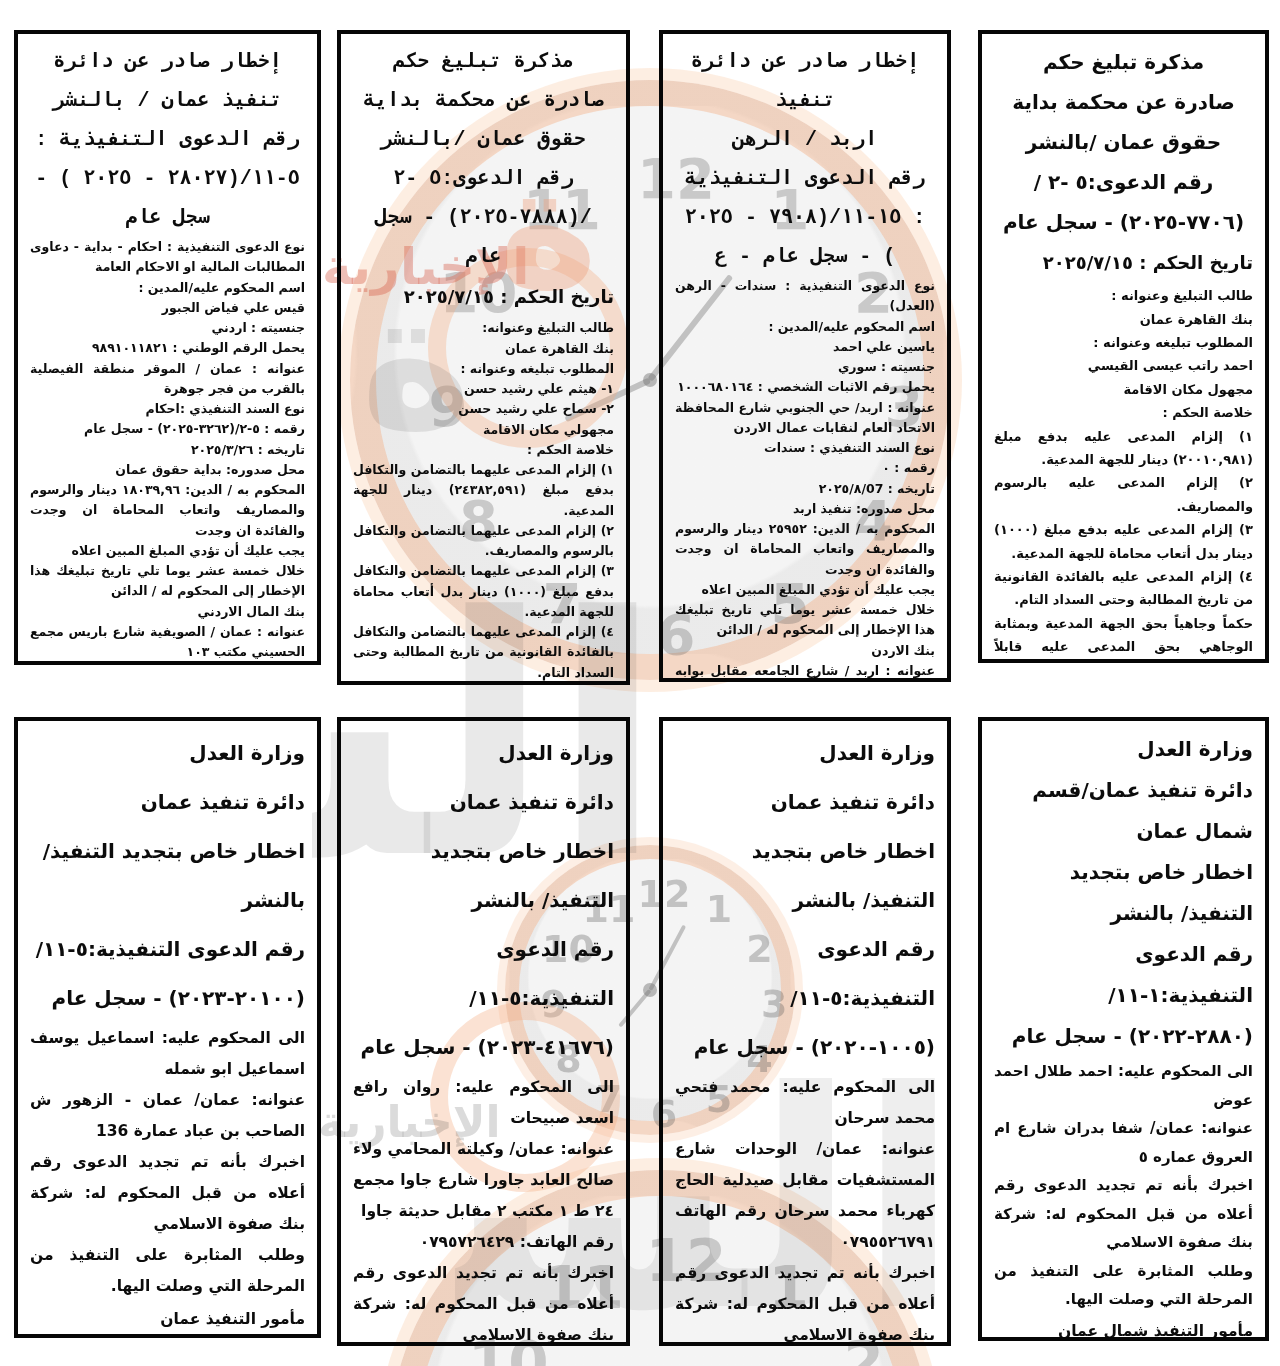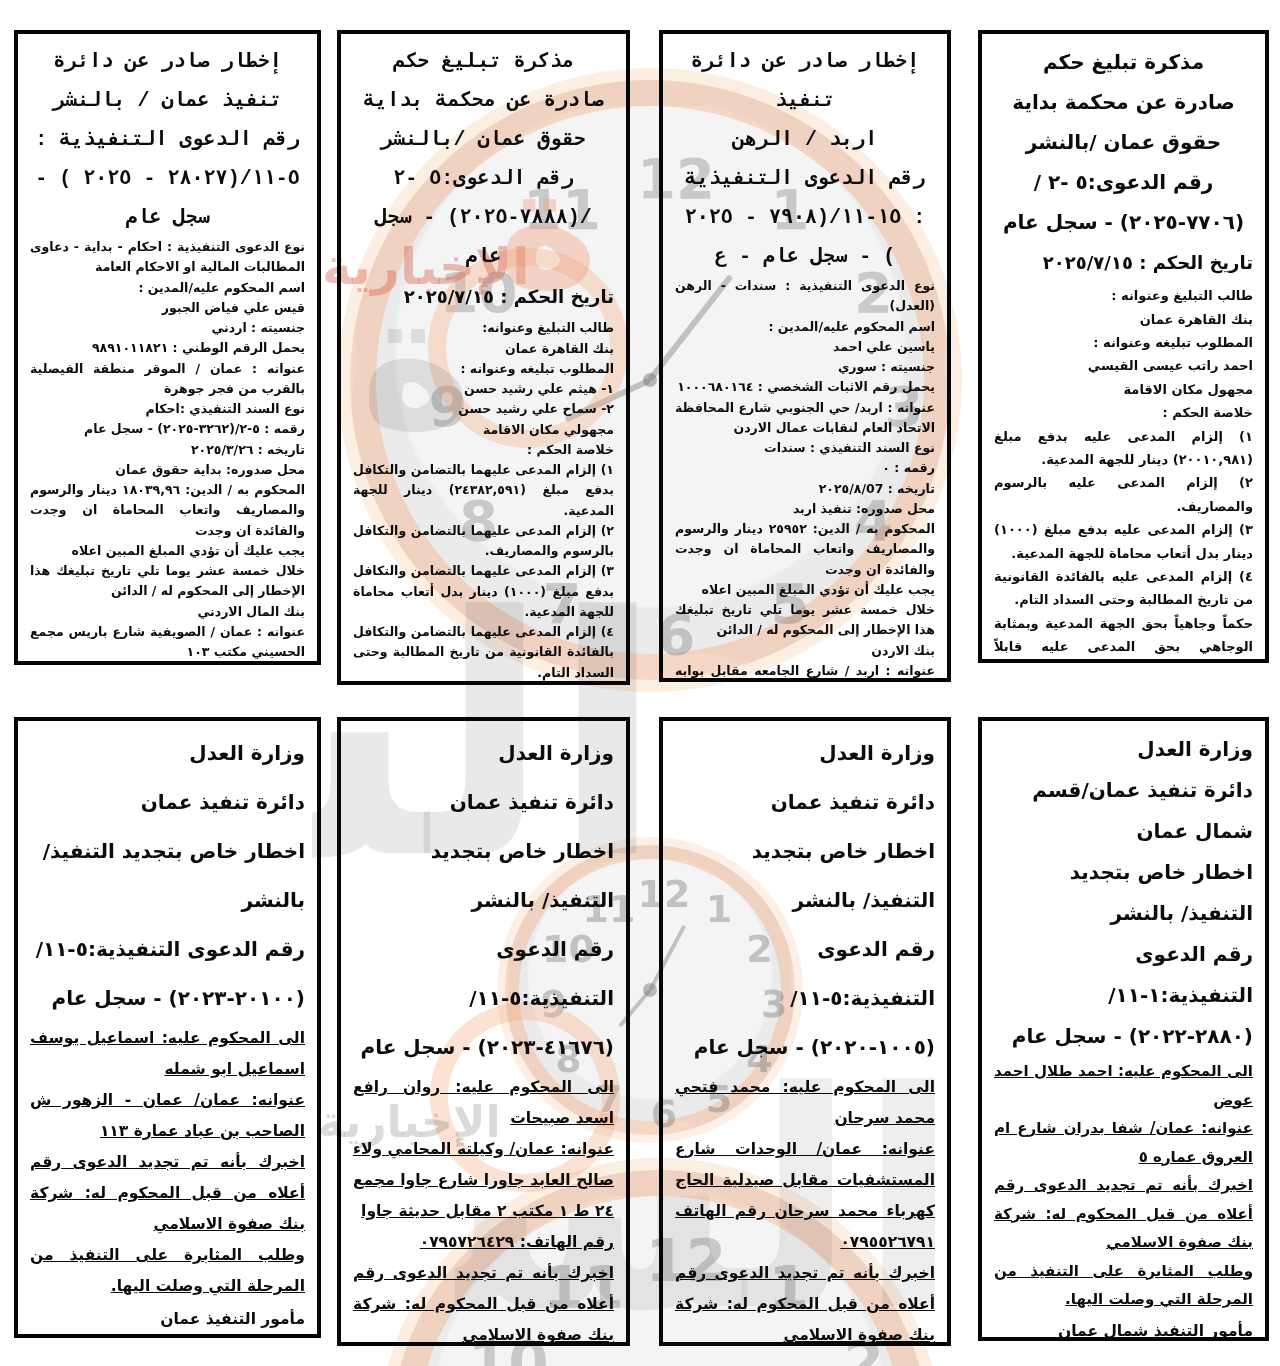--- a/index.html
+++ b/index.html
@@ -44,21 +44,21 @@
   }
   .notice .ln{font-weight:bold; color:#0c0c0c;}
   
   .row-top .ln-title{font-size:20px; line-height:2.0; text-align:center;}
   .row-top .ln-sub{font-size:18px; line-height:2.35; text-align:right;}
   .row-top .ln-body{font-size:13px; line-height:1.8; text-align:justify; text-align-last:right;}
   .dense .ln-title{font-size:20px; line-height:1.95;font-family:Liberation Mono, monospace;}
   .dense .ln-body{font-size:12.5px; line-height:1.62;}
   
   .row-bottom .ln-title{font-size:20px; line-height:2.45; }
-  .row-bottom .ln-body{font-size:15.5px; line-height:2.0; text-align:justify; text-align-last:right;text-decoration:underline;}
+  .row-bottom .ln-body{font-size:15.5px; line-height:2.0; text-align:justify; text-align-last:right;}
   .row-bottom .ln-sig{font-size:15.5px; line-height:2.3; text-align:right;}
   .compact .ln-title{line-height:2.05;}
   .compact .ln-body{font-size:15px; line-height:1.9;}
   
   #n1{left:978px; top:30px;  width:291px; height:633px;}
   #n2{left:659px; top:30px;  width:292px; height:652px;}
   #n3{left:337px; top:30px;  width:293px; height:655px;}
   #n4{left:14px;  top:30px;  width:307px; height:635px;}
   #n5{left:978px; top:717px; width:291px; height:624px;}
   #n6{left:659px; top:717px; width:292px; height:629px;}
@@ -244,20 +244,20 @@
         <div class="ln ln-body">اخبرك بأنه تم تجديد الدعوى رقم أعلاه من قبل المحكوم له: شركة بنك صفوة الاسلامي</div>
       </div>
   </article>
   <article id="n8" class="notice row-bottom">
     <div class="lines">
         <div class="ln ln-title">وزارة العدل</div>
         <div class="ln ln-title">دائرة تنفيذ عمان</div>
         <div class="ln ln-title">اخطار خاص بتجديد التنفيذ/ بالنشر</div>
         <div class="ln ln-title">رقم الدعوى التنفيذية:٥-١١/ (٢٠١٠٠-٢٠٢٣) - سجل عام</div>
         <div class="ln ln-body">الى المحكوم عليه: اسماعيل يوسف اسماعيل ابو شمله</div>
-        <div class="ln ln-body">عنوانه: عمان/ عمان - الزهور ش الصاحب بن عباد عمارة ١١٣</div>
+        <div class="ln ln-body">عنوانه: عمان/ عمان - الزهور ش الصاحب بن عباد عمارة 136</div>
         <div class="ln ln-body">اخبرك بأنه تم تجديد الدعوى رقم أعلاه من قبل المحكوم له: شركة بنك صفوة الاسلامي</div>
         <div class="ln ln-body">وطلب المثابرة على التنفيذ من المرحلة التي وصلت اليها.</div>
         <div class="ln ln-sig">مأمور التنفيذ عمان</div>
       </div>
   </article>
 
 </div>
 
 </body></html>

